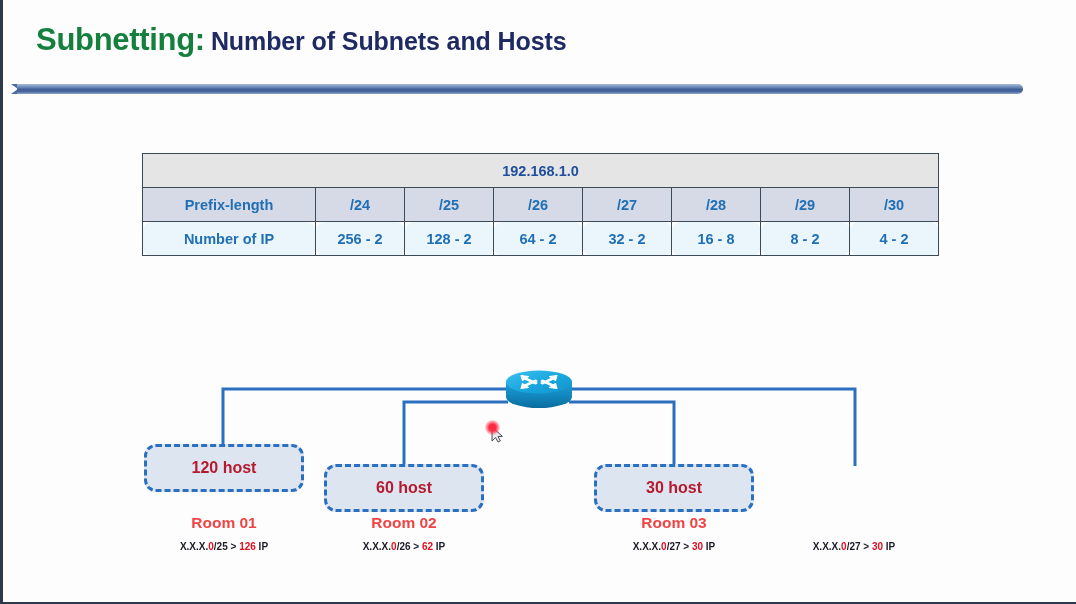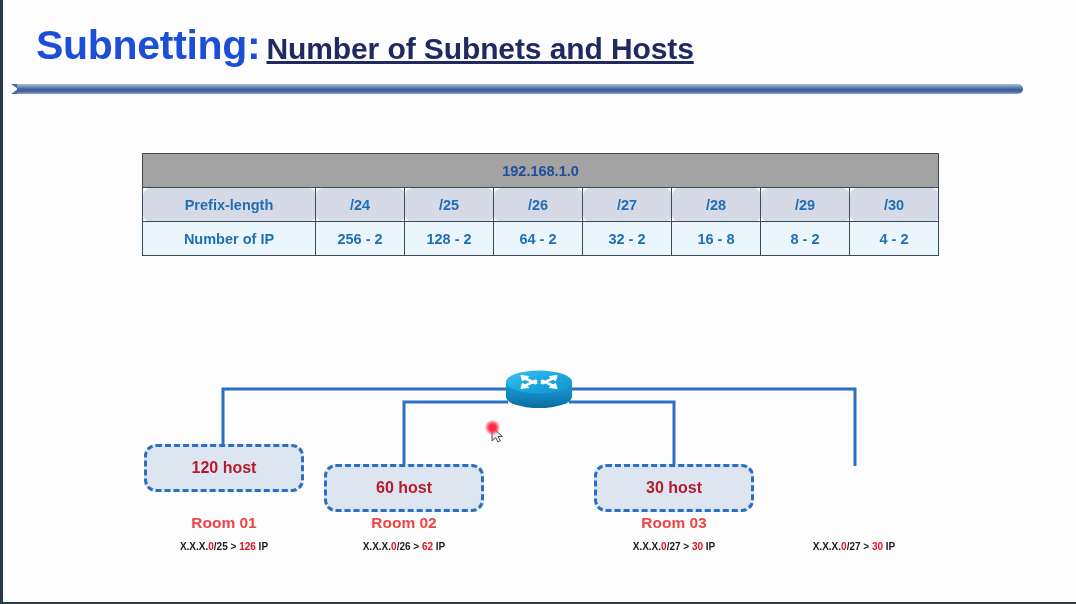--- a/index.html
+++ b/index.html
@@ -16,26 +16,26 @@
     border-left:3px solid #2b3a4a;
     border-bottom:2px solid #2b3a4a;
   }
 
   
   .title-wrap{
     position:absolute;left:33px;top:22px;
     white-space:nowrap;
   }
   .title-main{
-    font-size:41px;font-weight:bold;color:#1d4ed8;
+    font-size:31px;font-weight:bold;color:#15803d;
     letter-spacing:-0.3px;
   }
   .title-sub{
-    font-size:30px;font-weight:bold;color:#1f2a63;
-    letter-spacing:-0.1px;margin-left:6px;text-decoration:underline;
+    font-size:25px;font-weight:bold;color:#1f2a63;
+    letter-spacing:-0.1px;margin-left:6px;
   }
 
   
   .divider{
     position:absolute;left:8px;top:84px;width:1012px;height:10px;
   }
   .divider .bar{
     position:absolute;left:6px;top:0;width:1006px;height:10px;
     background:linear-gradient(to bottom,#a8bdd8 0%,#7d99c4 22%,#3f5f96 55%,#4a6aa0 78%,#94aacd 100%);
     border-radius:0 5px 5px 0;
@@ -58,34 +58,34 @@
     text-align:center;
     vertical-align:middle;
     font-weight:bold;
     font-size:14.5px;
     padding:0;
   }
   .c-label{width:172px;}
   .c-data{width:88px;}
   .hdr-row td{
     height:33px;
-    background:#a3a3a3;
+    background:#e5e5e5;
     color:#1f4e9c;
     font-size:14.5px;
   }
   .r-prefix td{
     height:33px;
     background:#d6d9e6;
     color:#1f6fb5;
-    border-radius:8px;
   }
   .r-ip td{
     height:33px;
     background:#eaf6fb;
     color:#1f6fb5;
+    border-radius:9px;
   }
   .r-host td{
     height:33px;
     background:#eaf6fb;
     color:#b61a2e;
   }
   .r-host td.lbl{color:#b61a2e;}
 
   
   .diagram{position:absolute;left:0;top:0;width:1076px;height:604px;pointer-events:none;}

